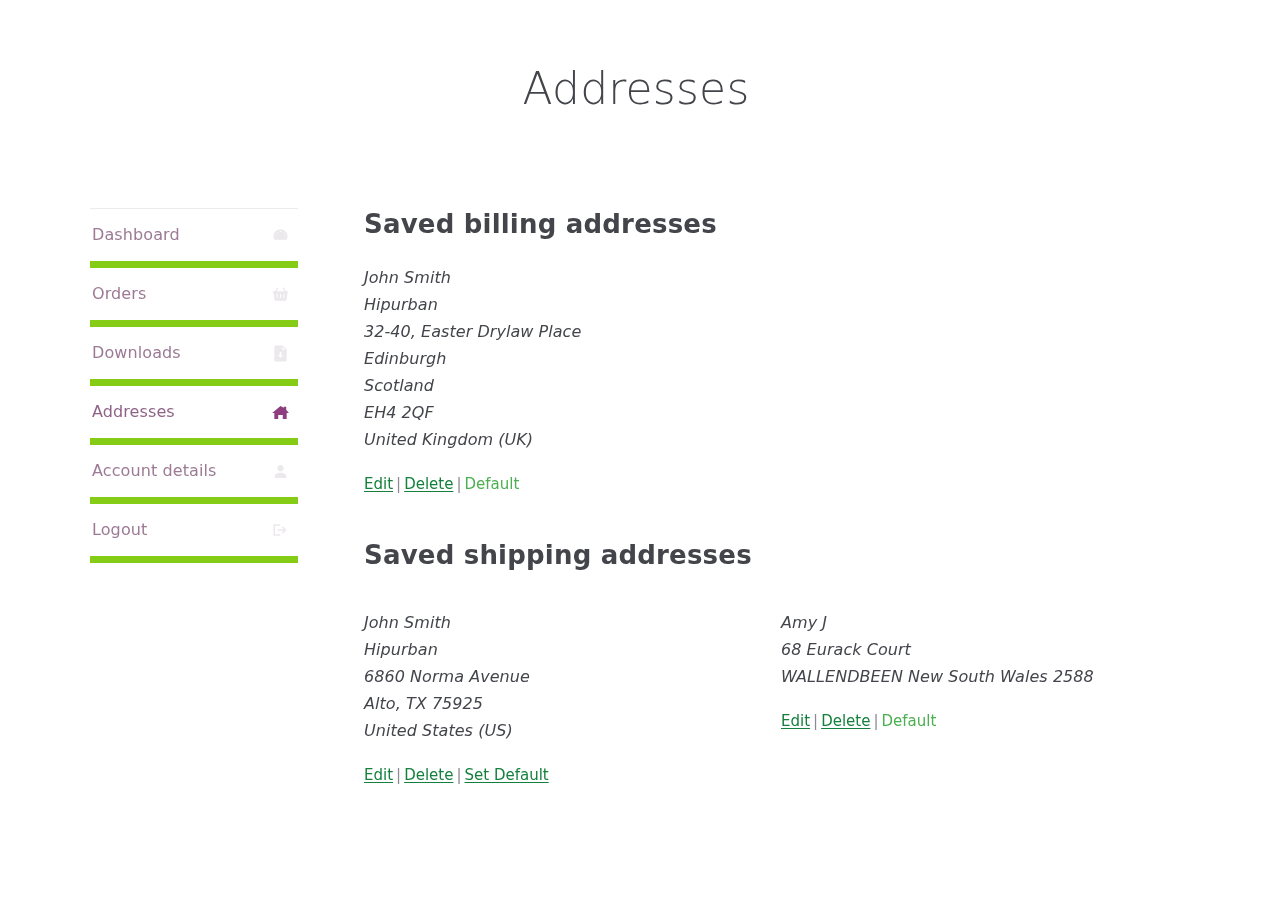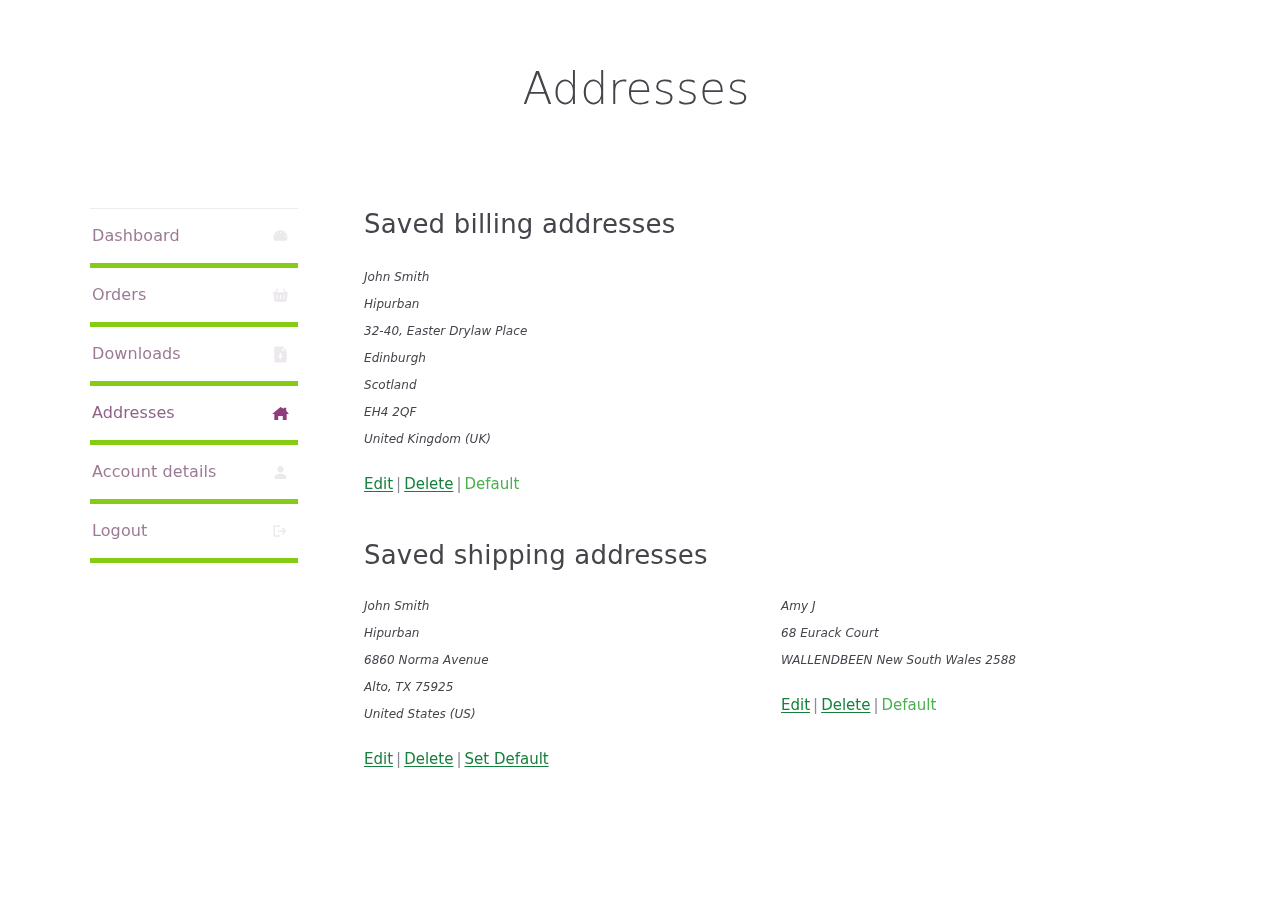--- a/index.html
+++ b/index.html
@@ -37,21 +37,21 @@
     left: 90px;
     width: 1090px;
     display: flex;
     align-items: flex-start;
   }
 
   
   .account-nav { width: 208px; flex: 0 0 208px; padding-right: 0; }
   .nav-list { list-style: none; margin: 0; padding: 0; border-top: 1px solid #ececf0; }
   .nav-item {
-    border-bottom: 5px solid #84cc16;
+    border-bottom: 7px solid #84cc16;
     height: 59px;
     display: flex;
     align-items: center;
     justify-content: space-between;
     padding: 0 8px 0 2px;
   }
   .nav-link {
     font-size: 16px;
     color: #9c7a95;
     text-decoration: none;
@@ -65,35 +65,35 @@
   .icon-active { fill: #8e3e7e; }
 
   
   .account-content { flex: 1 1 auto; padding-left: 66px; }
 
   .section { margin: 0; }
   .section + .section { margin-top: 47px; }
 
   .section-title {
     font-size: 26px;
-    font-weight: 400;
+    font-weight: 700;
     color: #43454b;
     margin: 0 0 23px 0;
     line-height: 1.25;
     letter-spacing: 0.2px;
   }
-  .section-title.shipping { margin-bottom: 22px; }
+  .section-title.shipping { margin-bottom: 38px; }
 
   .columns { display: flex; }
   .col { width: 417px; flex: 0 0 417px; }
   .col + .col { margin-left: 0; }
 
   address {
     font-style: italic;
-    font-size: 12px;
+    font-size: 16px;
     line-height: 27px;
     color: #43454b;
     margin: 0 0 24px 0;
     font-weight: 400;
     letter-spacing: 0.05px;
   }
   address .addr-line { display: block; white-space: nowrap; }
 
   .addr-actions {
     font-size: 15px;

